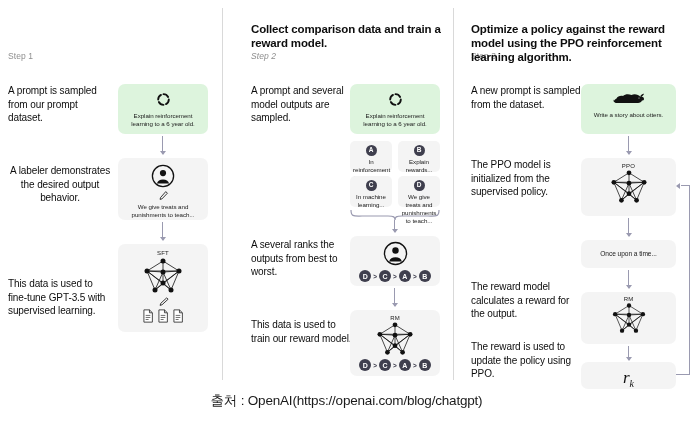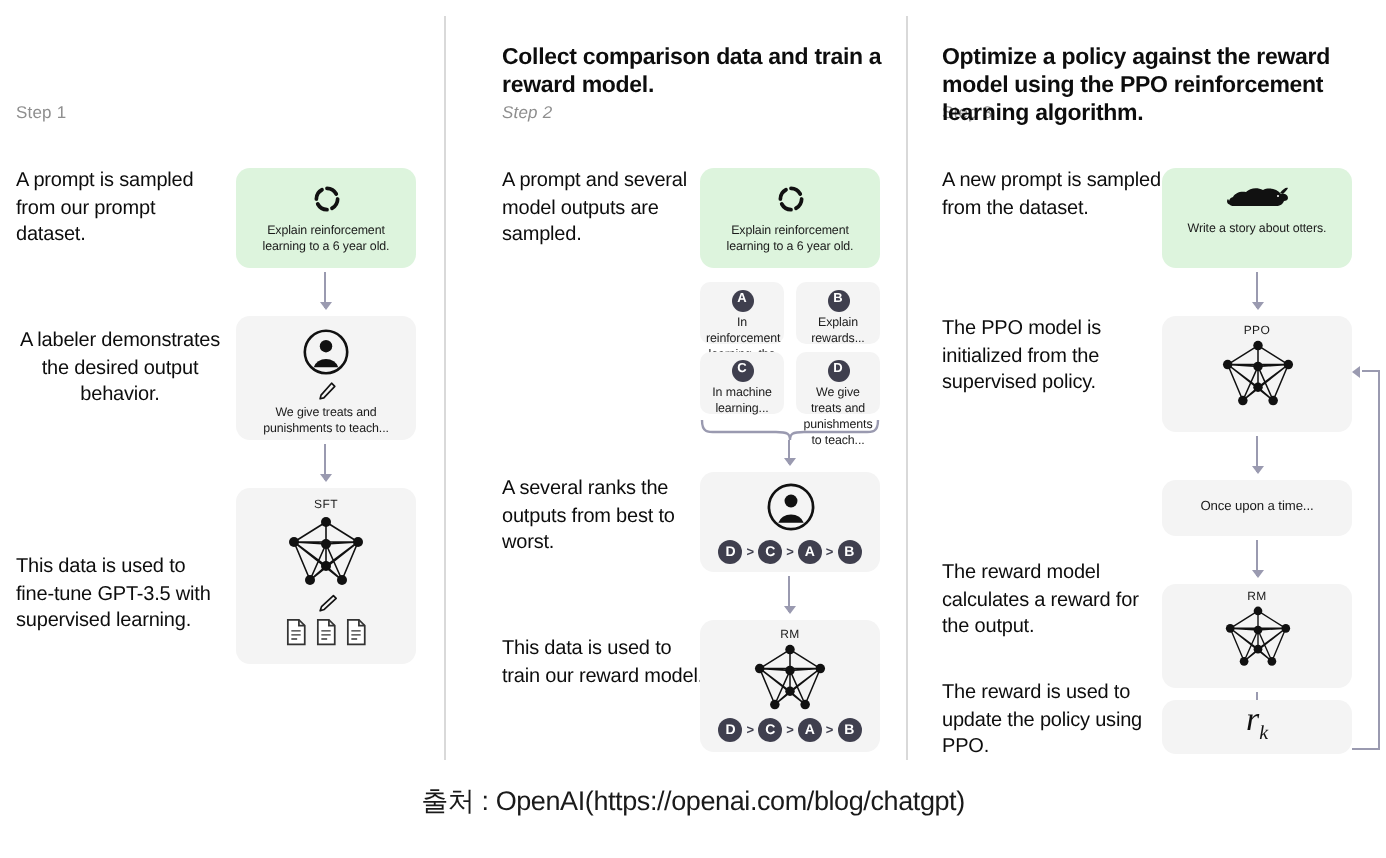--- a/index.html
+++ b/index.html
@@ -386,21 +386,21 @@
             <circle cx="50" cy="52" r="5"></circle>
               <circle cx="34" cy="66" r="5"></circle>
             <circle cx="66" cy="66" r="5"></circle>
           </g>
         </svg>
       </div>
     </div>
 
     <div class="arrow" style="left:166px;top:346px;height:14px;"></div>
 
-    <div class="card" style="left:119px;top:350px;width:95px;height:27px;display:flex;align-items:flex-start;justify-content:center;">
+    <div class="card" style="left:119px;top:362px;width:95px;height:27px;display:flex;align-items:flex-end;justify-content:center;">
       <div class="rk"><span>r</span><sub>k</sub></div>
     </div>
 
     <div class="loop" style="left:0;top:0;">
       <div class="seg" style="left:214px;top:374px;width:14px;height:1.4px;"></div>
       <div class="seg" style="left:226.6px;top:186px;width:1.4px;height:189px;"></div>
       <div class="seg" style="left:219px;top:185px;width:9px;height:1.4px;"></div>
       <div class="head" style="left:214px;top:182.8px;"></div>
     </div>
   </div>

